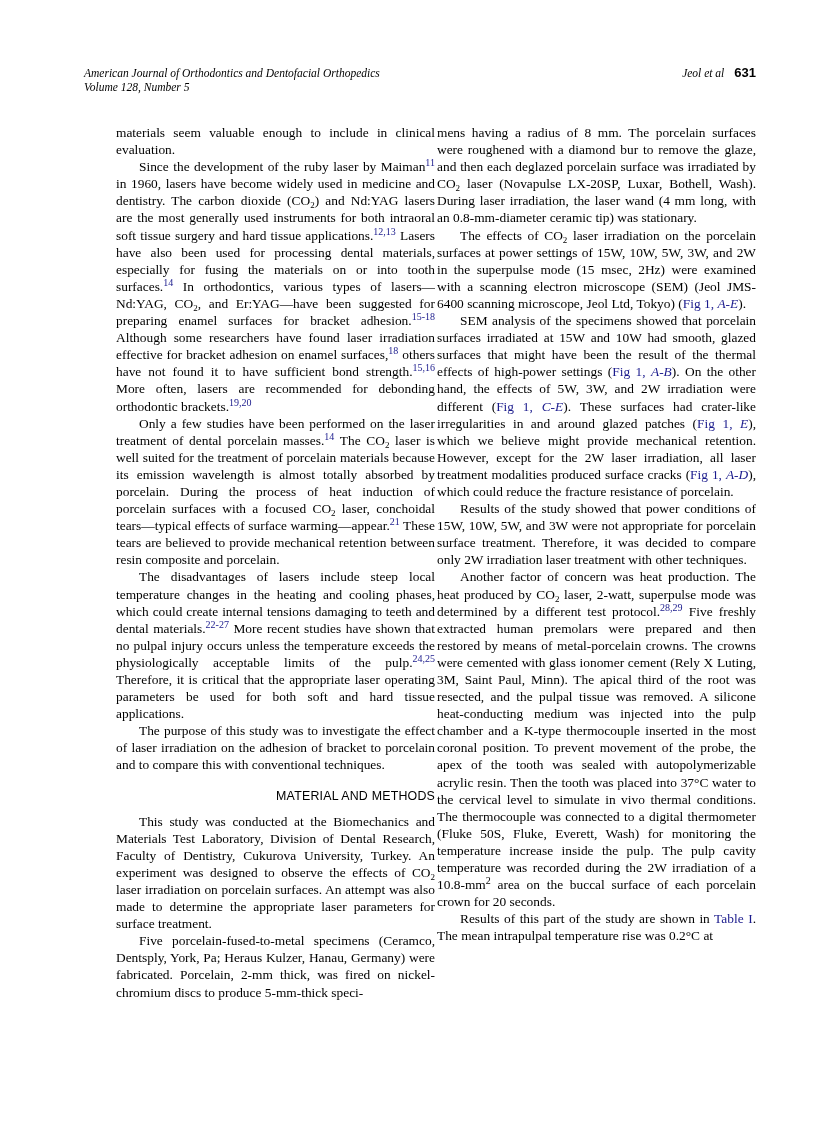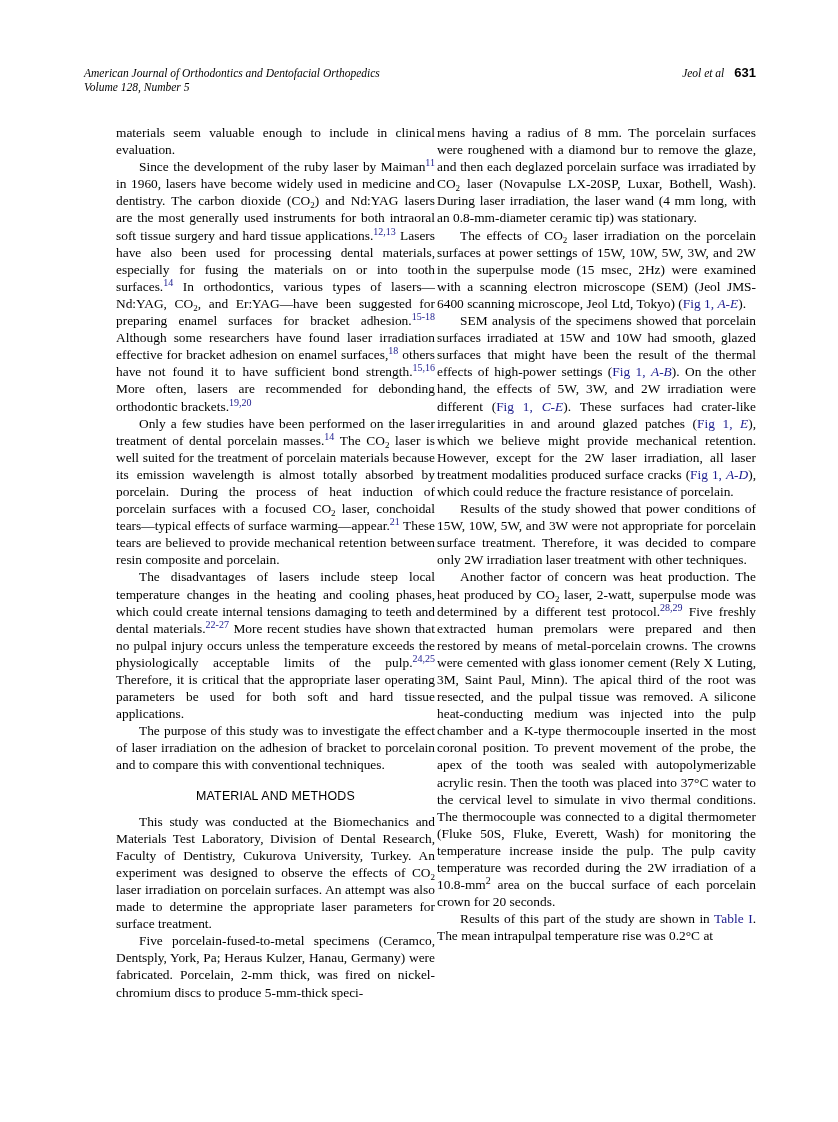--- a/index.html
+++ b/index.html
@@ -7,21 +7,21 @@
   .page { position: absolute; left: 0; top: 0; width: 748px; height: 1122px; }
   .header { position: absolute; left: 84px; top: 66px; width: 672px; font-family: "Liberation Serif", serif; font-style: italic; font-size: 11.5px; line-height: 14px; color: #000; }
   .header .left { position: absolute; left: 0; top: 0; }
   .header .right { position: absolute; right: 0; top: 0; white-space: nowrap; }
   .header .pageno { font-family: "Liberation Sans", sans-serif; font-style: normal; font-weight: bold; font-size: 13px; margin-left: 10px; }
   .col { position: absolute; top: 124px; width: 319px; font-family: "Liberation Serif", serif; font-size: 13.4px; line-height: 17.1px; color: #000; text-align: justify; hyphens: manual; }
   .col-left { left: 84px; margin-left: 32px; }
   .col-right { left: 437px; }
   .col p { margin: 0; text-indent: 0; }
   .col p.ind { text-indent: 23px; }
-  .col h2 { font-family: "Liberation Sans", sans-serif; font-size: 12.4px; font-weight: normal; letter-spacing: 0.2px; margin: 15px 0 9px 0; line-height: 15px; text-align: center; }
+  .col h2 { font-family: "Liberation Sans", sans-serif; font-size: 12.4px; font-weight: normal; letter-spacing: 0.2px; margin: 15px 0 9px 0; line-height: 15px; text-align: right; }
   sup { font-size: 10px; line-height: 0; vertical-align: 5px; color: #1a1a8c; }
   sub { font-size: 9px; line-height: 0; vertical-align: -3px; }
   sup.plain { color: #000; }
   .ref { color: #1a1a8c; }
   i { font-style: italic; }
 </style>
 </head>
 <body>
 
 <div class="page">

